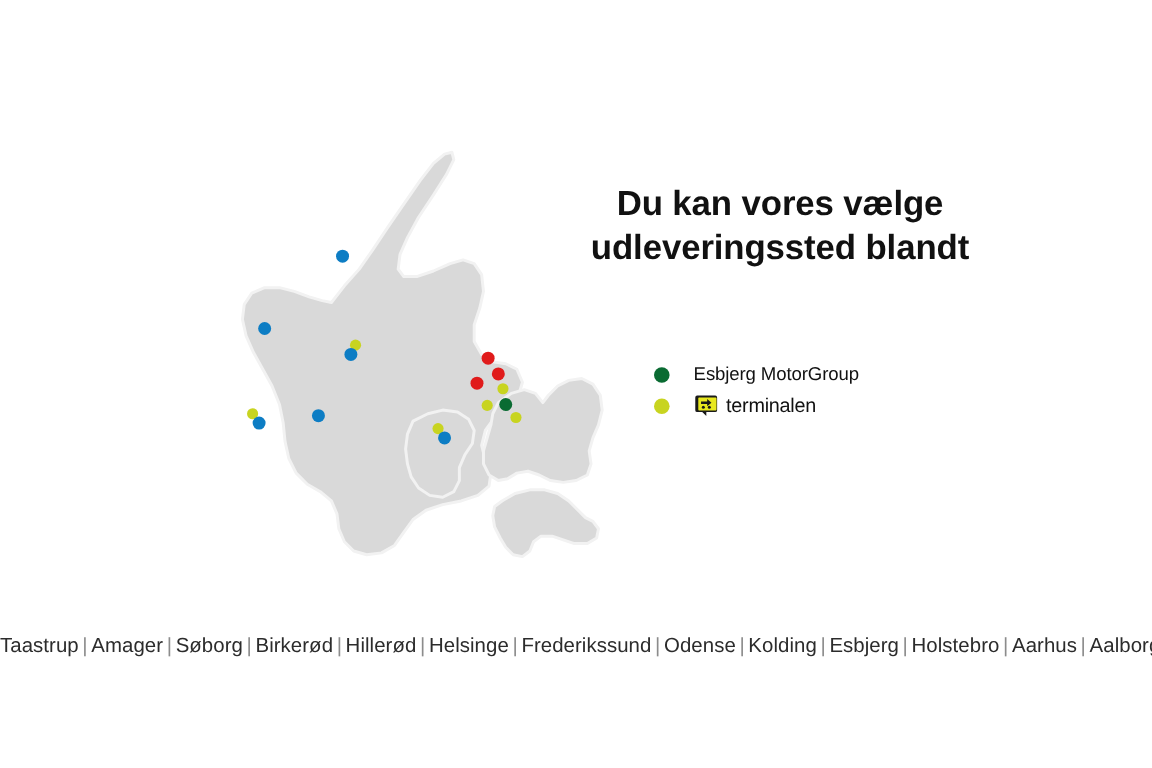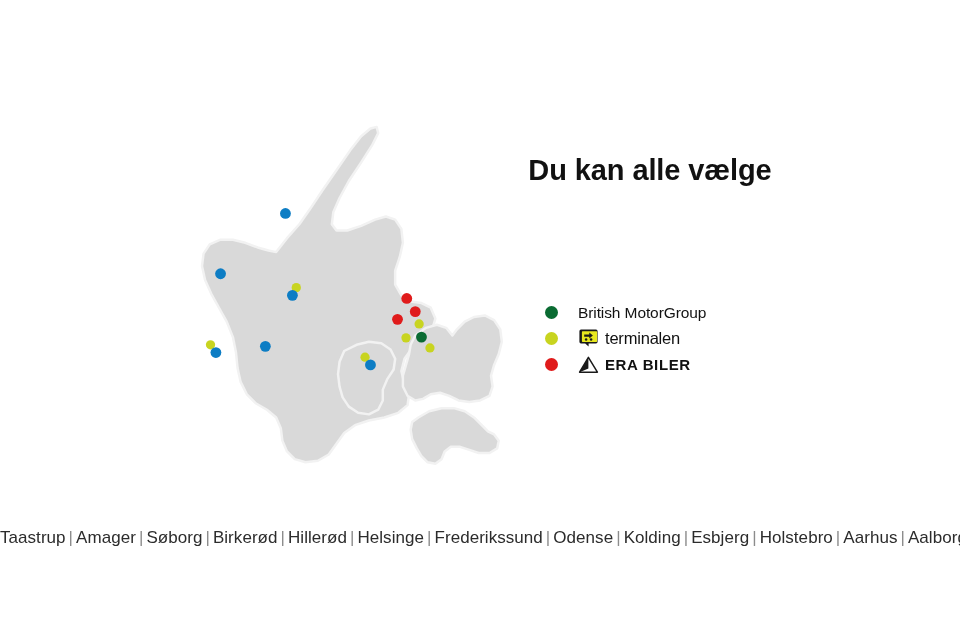--- a/index.html
+++ b/index.html
@@ -179,53 +179,44 @@
             <title>Amager — British MotorGroup</title>
           </circle>
           <circle cx="317" cy="292" r="6" class="map-dot" fill="#c8d420">
             <title>Taastrup — terminalen</title>
           </circle>
         </g>
     </svg>
   </div>
 
   <div id="headline">
-    <span class="hl-line">Du kan alle vælge</span>
+    <span class="hl-line">Du kan vores vælge</span>
+    <span class="hl-line">udleveringssted blandt</span>
   </div>
 
   <div id="legend">
 
     <div class="legend-row">
       <span class="legend-dot" style="background: rgb(10, 107, 50);"></span>
-      <span class="legend-label">British MotorGroup</span>
+      <span class="legend-label">Esbjerg MotorGroup</span>
     </div>
 
 
     <div class="legend-row">
       <span class="legend-dot" style="background: rgb(200, 212, 32);"></span>
       <span class="brand-lockup">
         <svg class="brand-mark" width="21" height="21" viewBox="0 0 21 21">
           <path d="M3 1.6 h15 a1.6 1.6 0 0 1 1.6 1.6 v10.6 a1.6 1.6 0 0 1 -1.6 1.6 h-7.4 l0 3.2 -3.4 -3.2 h-4.2 a1.6 1.6 0 0 1 -1.6 -1.6 v-10.6 a1.6 1.6 0 0 1 1.6 -1.6 z" fill="#1a1a1a"></path>
           <path d="M4.6 3.2 h13.8 a0.7 0.7 0 0 1 0.7 0.7 v9.4 a0.7 0.7 0 0 1 -0.7 0.7 h-13.8 a0.7 0.7 0 0 1 -0.7 -0.7 v-9.4 a0.7 0.7 0 0 1 0.7 -0.7 z" fill="#e8e81e"></path>
           <path d="M6.2 6.5 h5.1 v-1.9 l3.6 3.0 -3.6 3.0 v-1.9 h-5.1 z" fill="#1a1a1a"></path>
           <circle cx="8.1" cy="11.4" r="1.25" fill="#1a1a1a"></circle>
           <circle cx="13.1" cy="11.4" r="1.25" fill="#1a1a1a"></circle>
         </svg>
         <span class="brand-wordmark">terminalen</span>
       </span>
     </div>
 
-    <div class="legend-row">
-      <span class="legend-dot" style="background: rgb(224, 27, 27);"></span>
-      <span class="brand-lockup">
-        <svg class="brand-mark" width="21" height="18" viewBox="0 0 21 18">
-          <path d="M10.4 1.4 L19.4 16.2 L1.6 16.2 Z" fill="none" stroke="#1a1a1a" stroke-width="1.5" stroke-linejoin="round"></path>
-          <path d="M10.4 1.4 L10.4 12.4 L1.6 16.2 Z" fill="#1a1a1a"></path>
-        </svg>
-        <span class="brand-wordmark era">ERA BILER</span>
-      </span>
-    </div>
 
   </div>
 
   <div id="city-strip"><span>Taastrup</span><span class="sep">|</span><span>Amager</span><span class="sep">|</span><span>Søborg</span><span class="sep">|</span><span>Birkerød</span><span class="sep">|</span><span>Hillerød</span><span class="sep">|</span><span>Helsinge</span><span class="sep">|</span><span>Frederikssund</span><span class="sep">|</span><span>Odense</span><span class="sep">|</span><span>Kolding</span><span class="sep">|</span><span>Esbjerg</span><span class="sep">|</span><span>Holstebro</span><span class="sep">|</span><span>Aarhus</span><span class="sep">|</span><span>Aalborg</span></div>
 
 </div>
 
 </body></html>

